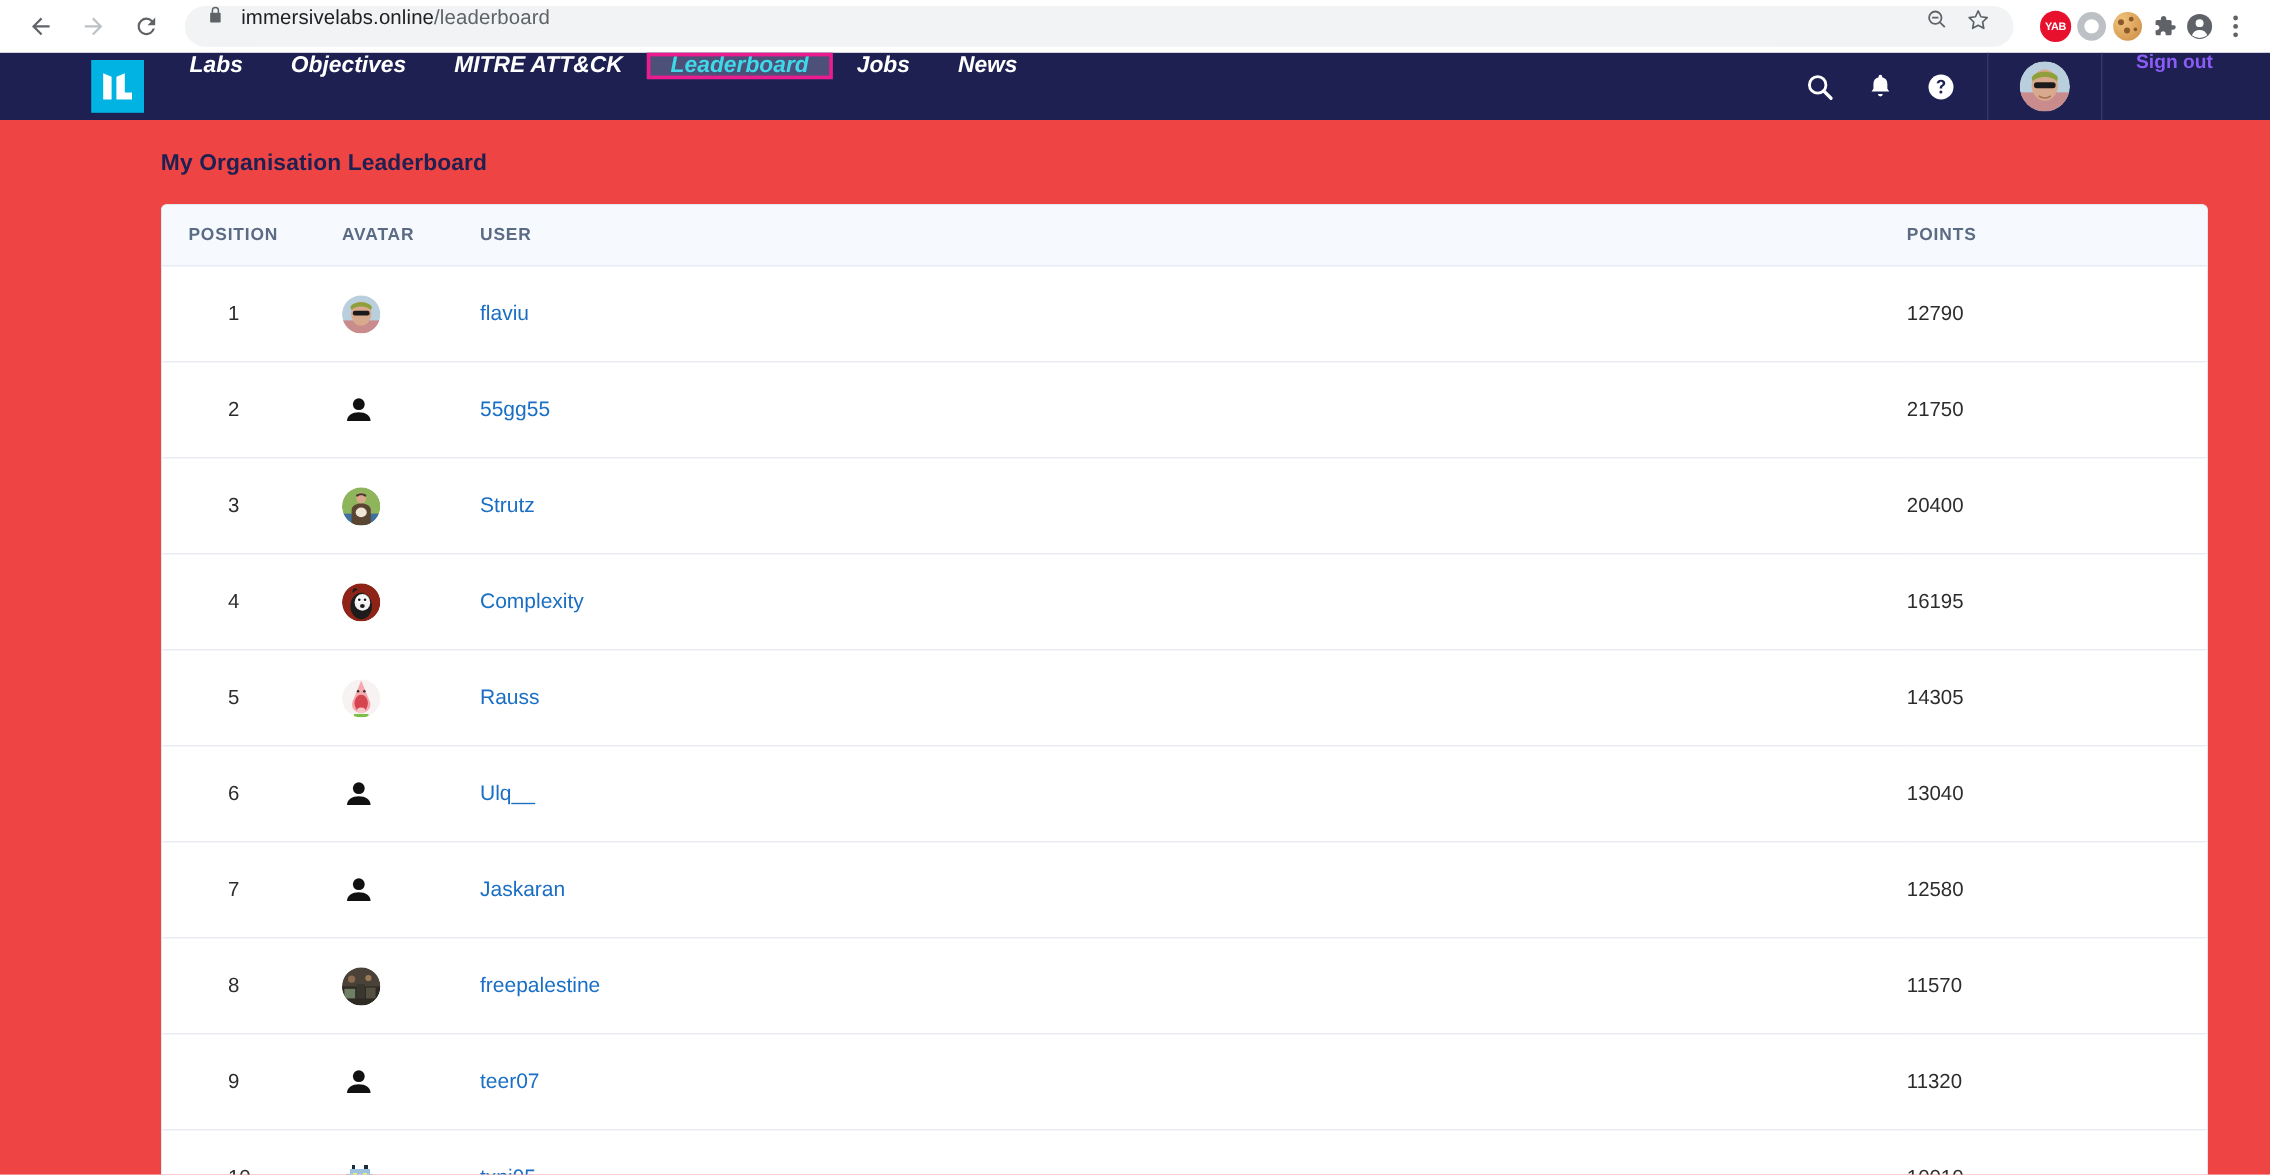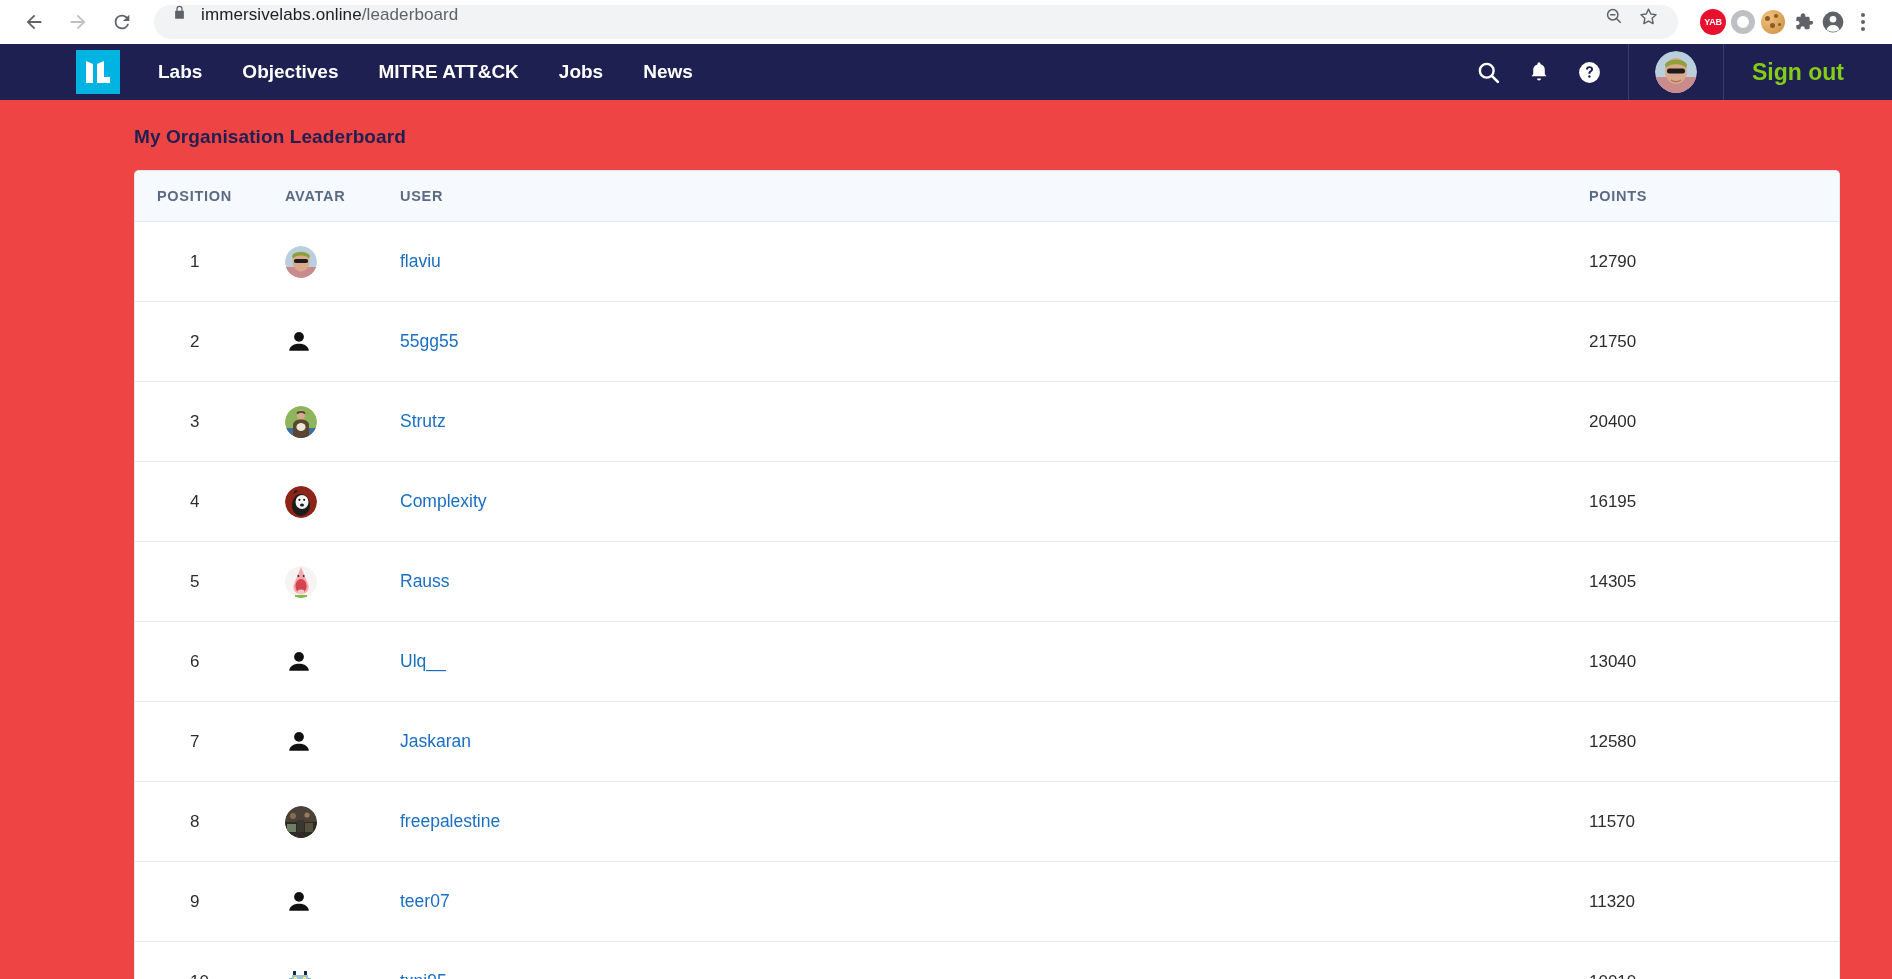--- a/index.html
+++ b/index.html
@@ -98,21 +98,21 @@
     display: flex; align-items: center;
     padding-left: 76px; padding-right: 18px;
   }
   .logo-square {
     width: 44px; height: 44px;
     background: #00b3e3;
     display: flex; align-items: center; justify-content: center;
   }
   .logo-mark { display: block; }
 
-  .nav-items { display: flex; align-items: center; }
+  .nav-items { display: flex; align-items: flex-start; font-style: italic; }
   .nav-item {
     display: flex; align-items: center;
     padding: 0 20px;
     color: #ffffff;
     font-size: 19px;
     font-weight: bold;
     white-space: nowrap;
   }
   .nav-item.active {
     color: #3fd8e8;
@@ -131,23 +131,23 @@
   .nav-divider { width: 1px; background: #3a3d68; }
   .avatar-wrap {
     display: flex; align-items: center; justify-content: center;
     padding: 0 26px;
   }
   .nav-avatar {
     width: 42px; height: 42px; border-radius: 50%;
     overflow: hidden; display: block;
   }
   .signout {
-    display: flex; align-items: center;
+    display: flex; 
     padding: 0 48px 0 28px;
-    color: #84cc16; font-size: 23px; font-weight: bold;
+    color: #8b5cf6; font-size: 16px; font-weight: bold;
     white-space: nowrap;
   }
 
   
   .page {
     background: #ef4444;
     height: calc(979px - 44px - 56px);
     padding: 26px 0 0 0;
     overflow: hidden;
   }
@@ -303,20 +303,23 @@
 
   <div class="nav-items">
     <div class="nav-item">
         <span>Labs</span>
       </div>
     <div class="nav-item">
         <span>Objectives</span>
       </div>
     <div class="nav-item">
         <span>MITRE ATT&amp;CK</span>
+      </div>
+    <div class="nav-item active">
+        <span>Leaderboard</span>
       </div>
     <div class="nav-item">
         <span>Jobs</span>
       </div>
     <div class="nav-item">
         <span>News</span>
       </div>
   </div>
 
   <div class="nav-right">

